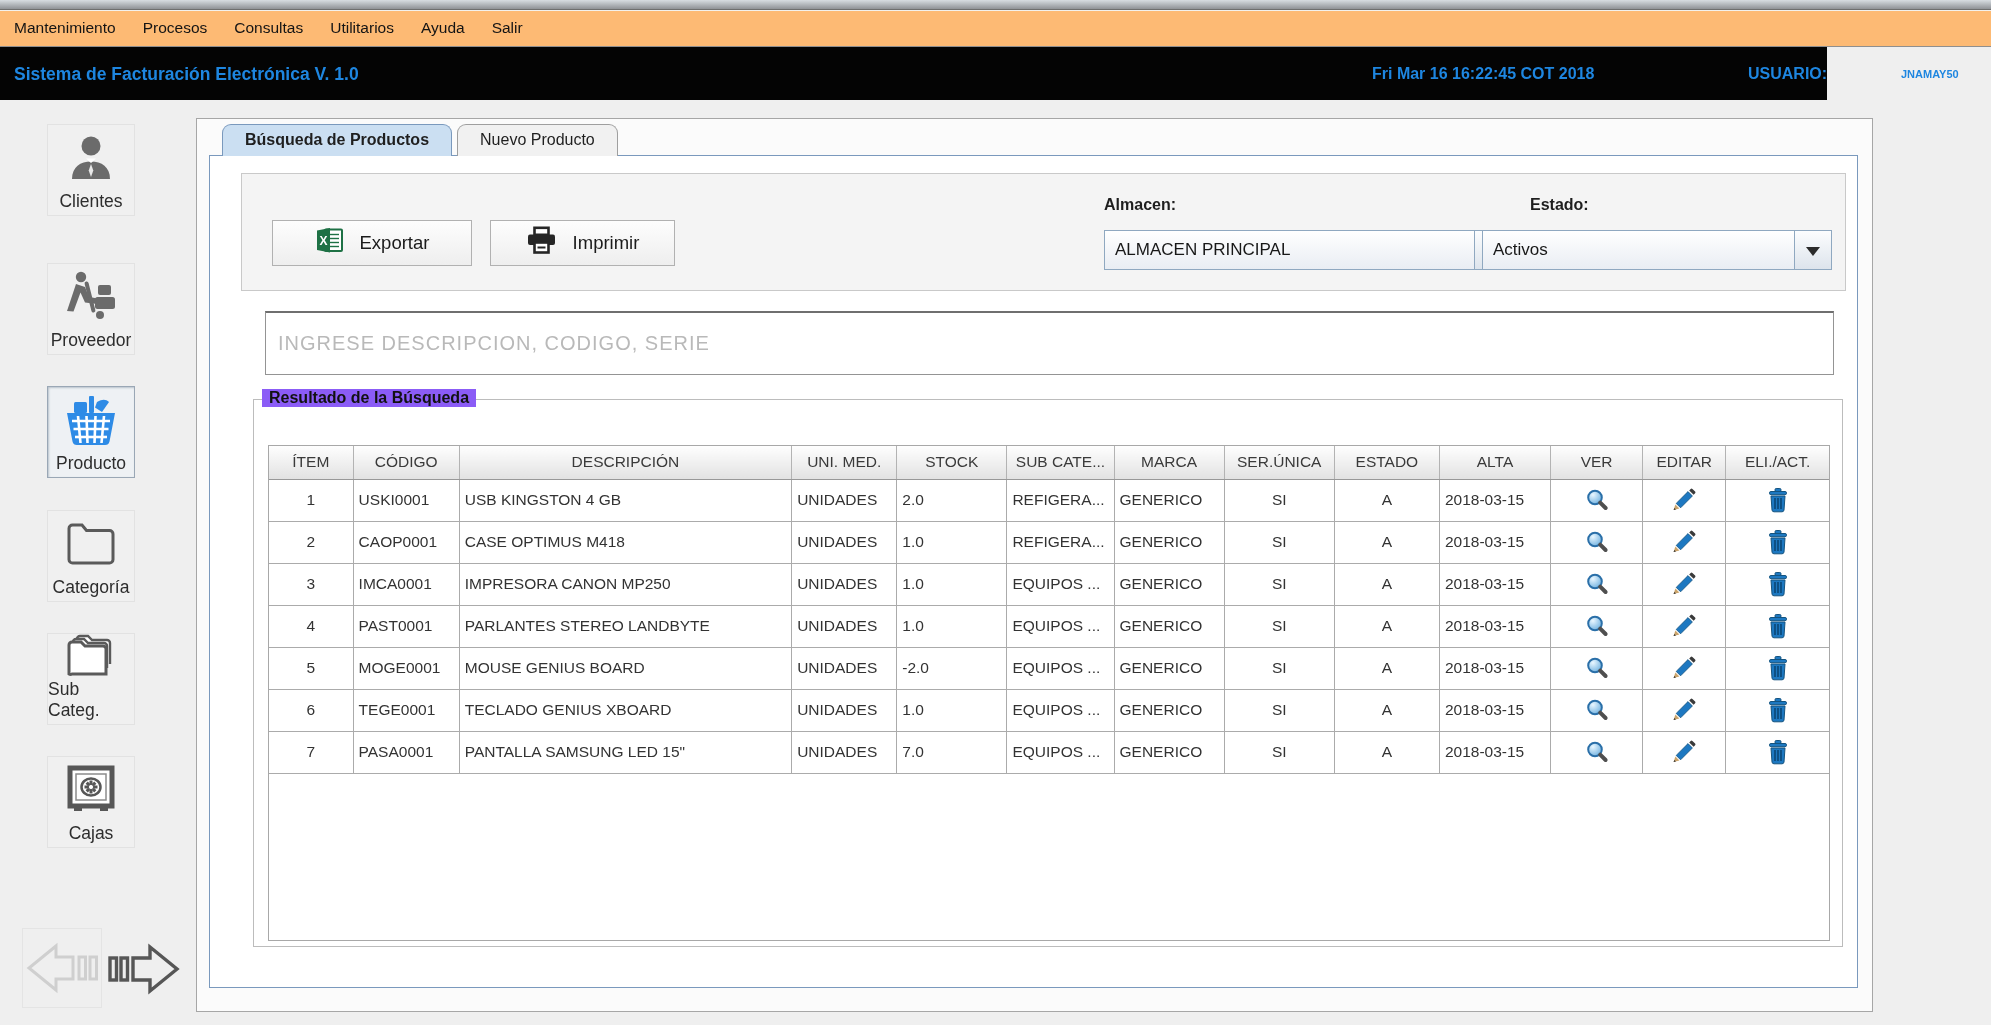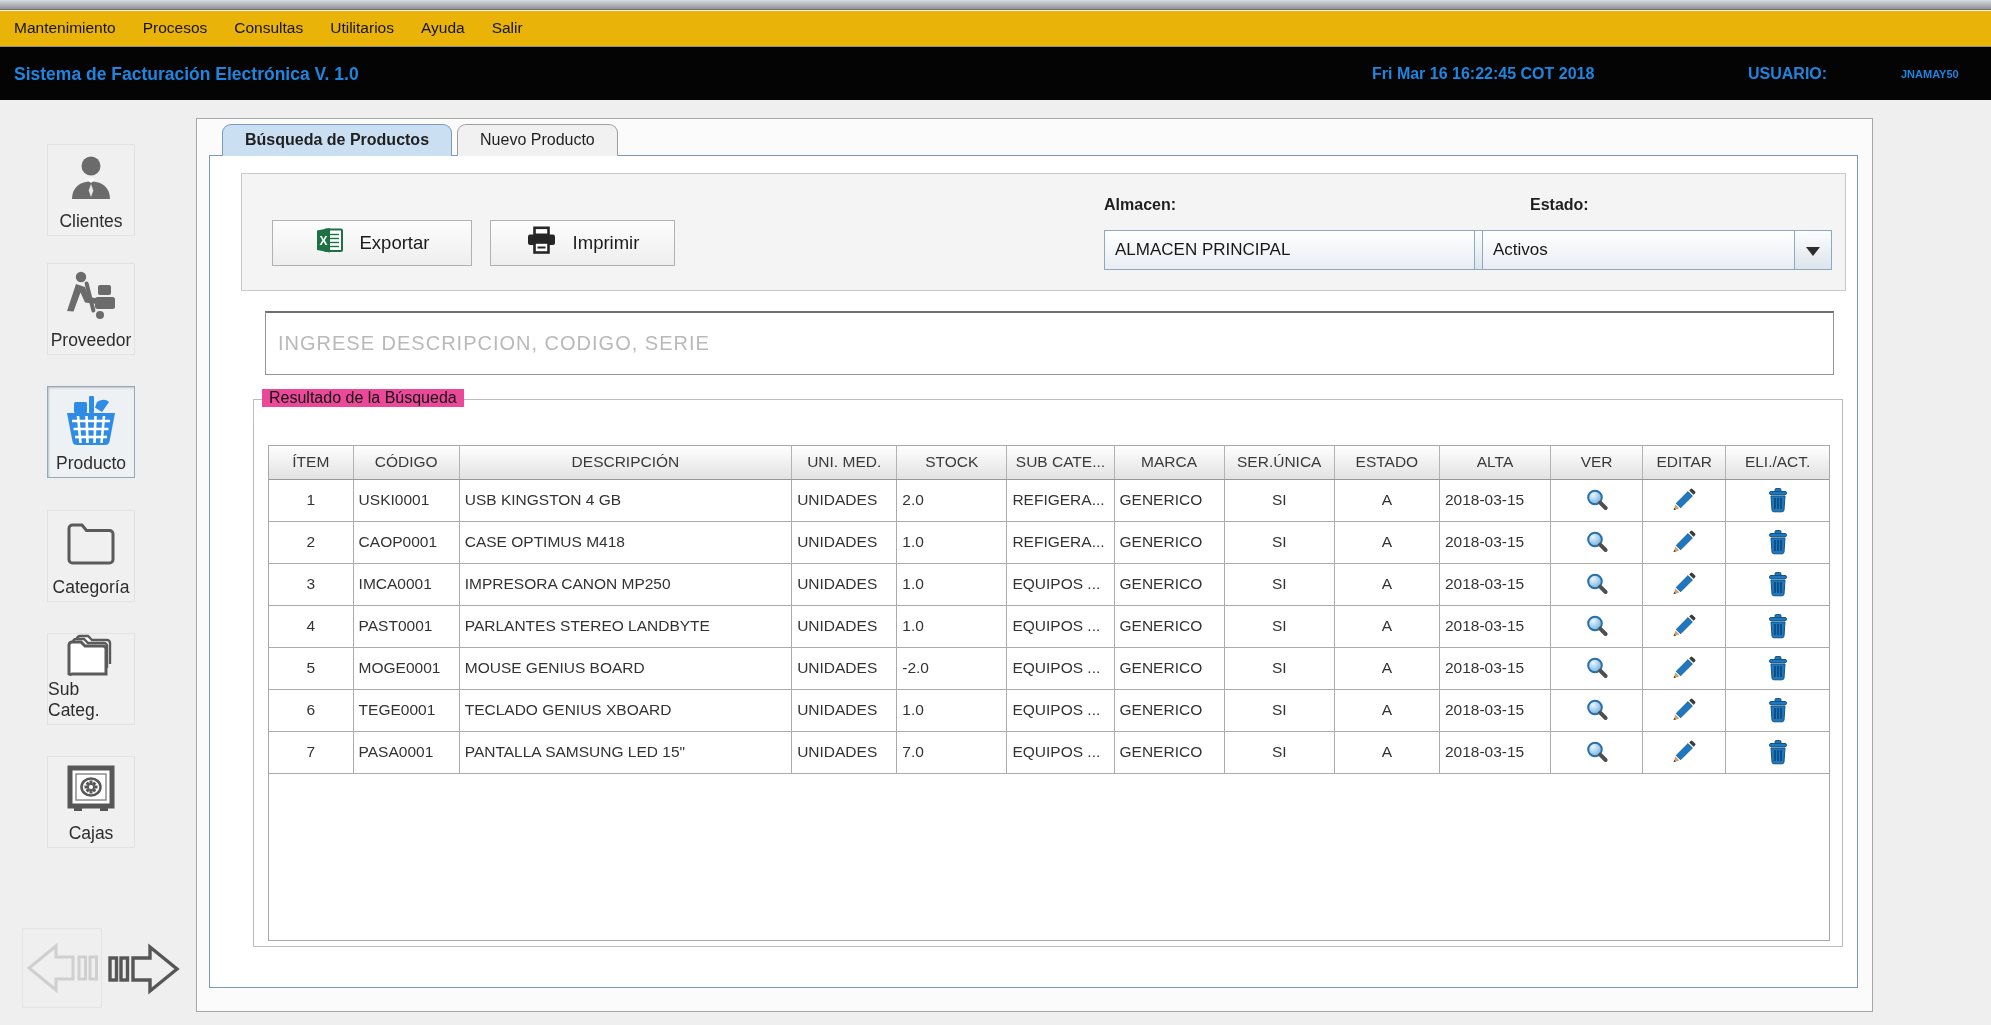--- a/index.html
+++ b/index.html
@@ -3,25 +3,25 @@
 <meta charset="utf-8">
 <style>
   * { margin:0; padding:0; box-sizing:border-box; }
   html,body { width:1991px; height:1025px; }
   body { font-family:"Liberation Sans", sans-serif; background:#efefef; position:relative; overflow:hidden; }
 
   
   .top-strip { position:absolute; left:0; top:0; width:1991px; height:10px;
     background:linear-gradient(#d8dde2,#8f9296); border-bottom:1px solid #6f6f6f; }
   .menubar { position:absolute; left:0; top:10px; width:1991px; height:37px;
-    background:#eab308; border-bottom:1px solid #8f8f8f; box-shadow:inset 0 1px 0 #f3f1ec;
+    background:#fdba74; border-bottom:1px solid #8f8f8f; box-shadow:inset 0 1px 0 #f3f1ec;
     display:flex; align-items:center; padding-left:14px; gap:27px;
     font-size:15.5px; color:#141414; }
   .menu-item { cursor:default; }
-  .titlebar { position:absolute; left:0; top:47px; width:1991px; height:53px; background:#040404; }
+  .titlebar { position:absolute; left:0; top:47px; width:1827px; height:53px; background:#040404; }
   .titlebar span { position:absolute; top:50%; transform:translateY(-50%);
     color:var(--accent_blue,#1e86e0); font-weight:bold; white-space:nowrap; }
   .tb-title    { left:14px;  font-size:17.5px; }
   .tb-datetime { left:1372px; font-size:16px; }
   .tb-userlbl  { left:1748px; font-size:16px; }
   .tb-username { left:1858px; font-size:11px;margin-left:43px; }
 
   
   .side-btn { position:absolute; left:47px; width:88px; height:92px;
     background:#f0f0f0; border:1px solid #e2e2e2;
@@ -74,22 +74,22 @@
   
   .search-input { position:absolute; left:55px; top:155px; width:1569px; height:64px;
     border:1px solid #949494; border-top:2px solid #6f6f6f; background:#fff;
     font-family:"Liberation Sans", sans-serif; font-size:20px; color:#555;
     letter-spacing:1px; padding:0 12px; outline:none; }
   .search-input::placeholder { color:#b9b9b9; }
 
   
   .group-box { position:absolute; left:43px; top:243px; width:1590px; height:548px;
     border:1px solid #bcbcbc; }
-  .group-title { position:absolute; top:-11px; left:8px; background:#ec4899; padding:0 7px;
-    font-weight:normal; font-size:16px; color:#111; }
+  .group-title { position:absolute; top:-11px; left:8px; background:#8b5cf6; padding:0 7px;
+    font-weight:bold; font-size:16px; color:#111; }
   .table-wrap { position:absolute; left:14px; top:45px; width:1562px; height:496px;
     border:1px solid #a8a8a8; background:#fff; overflow:hidden; }
   table { border-collapse:collapse; table-layout:fixed; width:1560px; font-size:15.5px; }
   thead th { height:33px; font-weight:400; color:#3a3a3a; text-align:center;
     background:linear-gradient(#fefefe,#e2e2e2);
     border-right:1px solid #b3b3b3; border-bottom:1px solid #989898;
     white-space:nowrap; overflow:hidden; }
   thead th:last-child { border-right:none; }
   tbody td { height:42px; padding:0 5px; color:#333; background:#fff;
     border-right:1px solid #ababab; border-bottom:1px solid #ababab;
@@ -121,21 +121,21 @@
   <span class="menu-item">Salir</span>
 </div>
 <div class="titlebar">
   <span class="tb-title">Sistema de Facturación Electrónica V. 1.0</span>
   <span class="tb-datetime">Fri Mar 16 16:22:45 COT 2018</span>
   <span class="tb-userlbl">USUARIO:</span>
   <span class="tb-username">JNAMAY50</span>
 </div>
 
 <div>
-  <div class="side-btn" style="top:144px">
+  <div class="side-btn" style="top:124px">
     <div class="side-icon">
       <svg width="52" height="54" viewBox="0 0 52 54">
           <circle cx="26" cy="15" r="9.5" fill="#6b6b6b"></circle>
           <path d="M7 48c0-12 8.5-17.5 19-17.5S45 36 45 48z" fill="#6b6b6b"></path>
           <path d="M26 32l-5-4.5h10z" fill="#fff"></path>
           <path d="M26 33l-2.3 6.5L26 46l2.3-6.5z" fill="#fff" opacity=".85"></path>
         </svg>
     </div>
     <div class="side-label">Clientes</div>
   </div>

